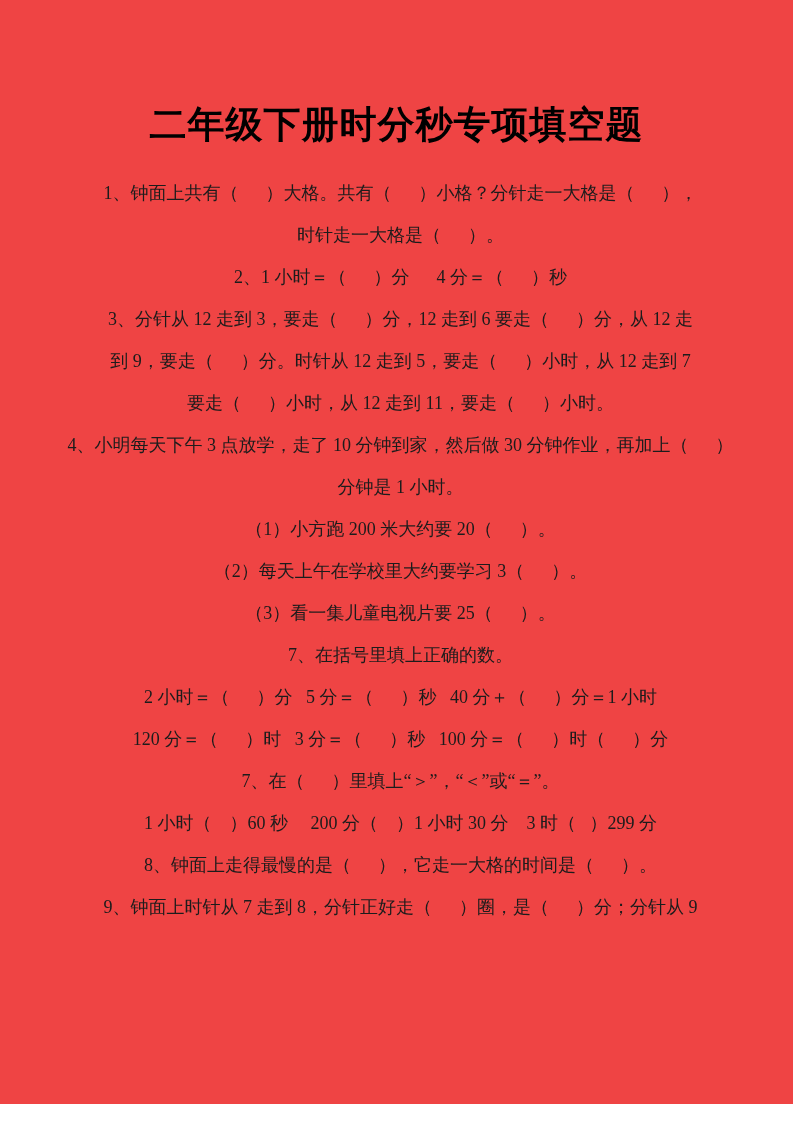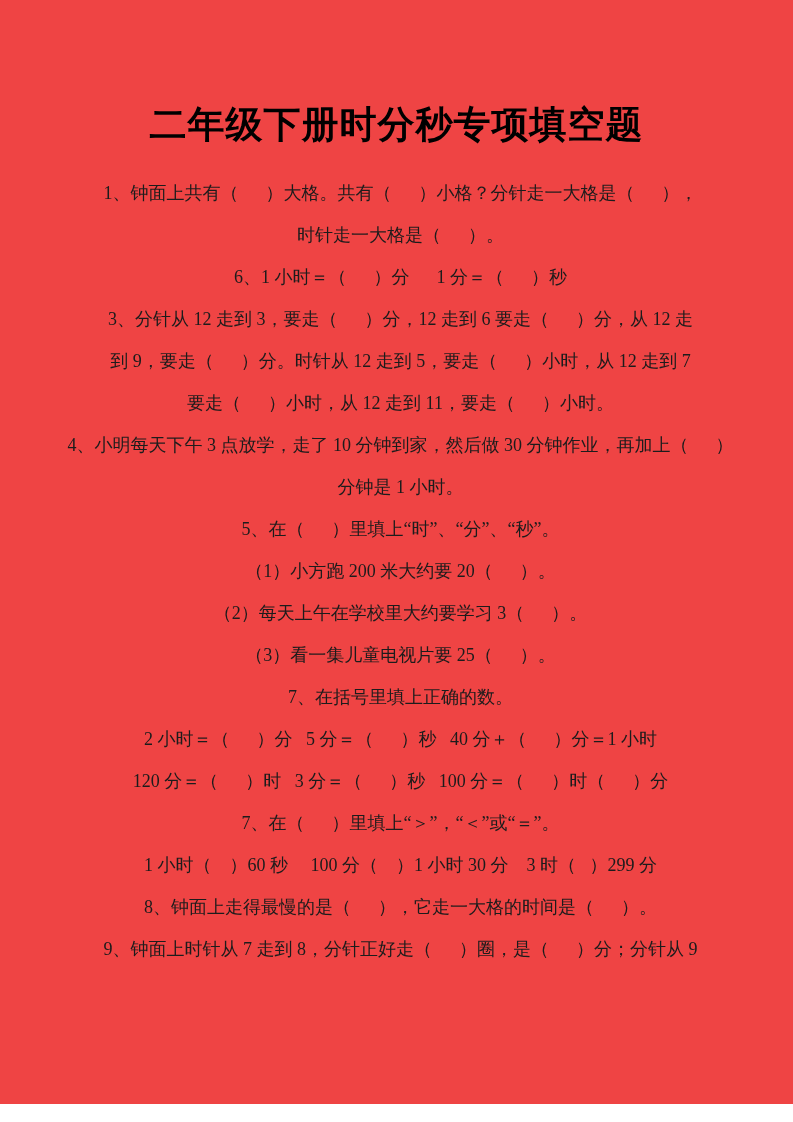--- a/index.html
+++ b/index.html
@@ -44,31 +44,30 @@
   }
 </style>
 </head>
 <body>
 
 <div class="page">
   <h1 class="title">二年级下册时分秒专项填空题</h1>
   <div class="content">
     <div class="line">1、钟面上共有（      ）大格。共有（      ）小格？分针走一大格是（      ），</div>
     <div class="line">时针走一大格是（      ）。</div>
-    <div class="line">6、1 小时＝（      ）分      1 分＝（      ）秒</div>
+    <div class="line">2、1 小时＝（      ）分      4 分＝（      ）秒</div>
     <div class="line">3、分针从 12 走到 3，要走（      ）分，12 走到 6 要走（      ）分，从 12 走</div>
     <div class="line">到 9，要走（      ）分。时针从 12 走到 5，要走（      ）小时，从 12 走到 7</div>
     <div class="line">要走（      ）小时，从 12 走到 11，要走（      ）小时。</div>
     <div class="line">4、小明每天下午 3 点放学，走了 10 分钟到家，然后做 30 分钟作业，再加上（      ）</div>
     <div class="line">分钟是 1 小时。</div>
-    <div class="line">5、在（      ）里填上“时”、“分”、“秒”。</div>
     <div class="line">（1）小方跑 200 米大约要 20（      ）。</div>
     <div class="line">（2）每天上午在学校里大约要学习 3（      ）。</div>
     <div class="line">（3）看一集儿童电视片要 25（      ）。</div>
     <div class="line">7、在括号里填上正确的数。</div>
     <div class="line">2 小时＝（      ）分   5 分＝（      ）秒   40 分＋（      ）分＝1 小时</div>
     <div class="line">120 分＝（      ）时   3 分＝（      ）秒   100 分＝（      ）时（      ）分</div>
     <div class="line">7、在（      ）里填上“＞”，“＜”或“＝”。</div>
-    <div class="line">1 小时（    ）60 秒     100 分（    ）1 小时 30 分    3 时（   ）299 分</div>
+    <div class="line">1 小时（    ）60 秒     200 分（    ）1 小时 30 分    3 时（   ）299 分</div>
     <div class="line">8、钟面上走得最慢的是（      ），它走一大格的时间是（      ）。</div>
     <div class="line">9、钟面上时针从 7 走到 8，分针正好走（      ）圈，是（      ）分；分针从 9</div>
   </div>
 </div>
 
 </body></html>

